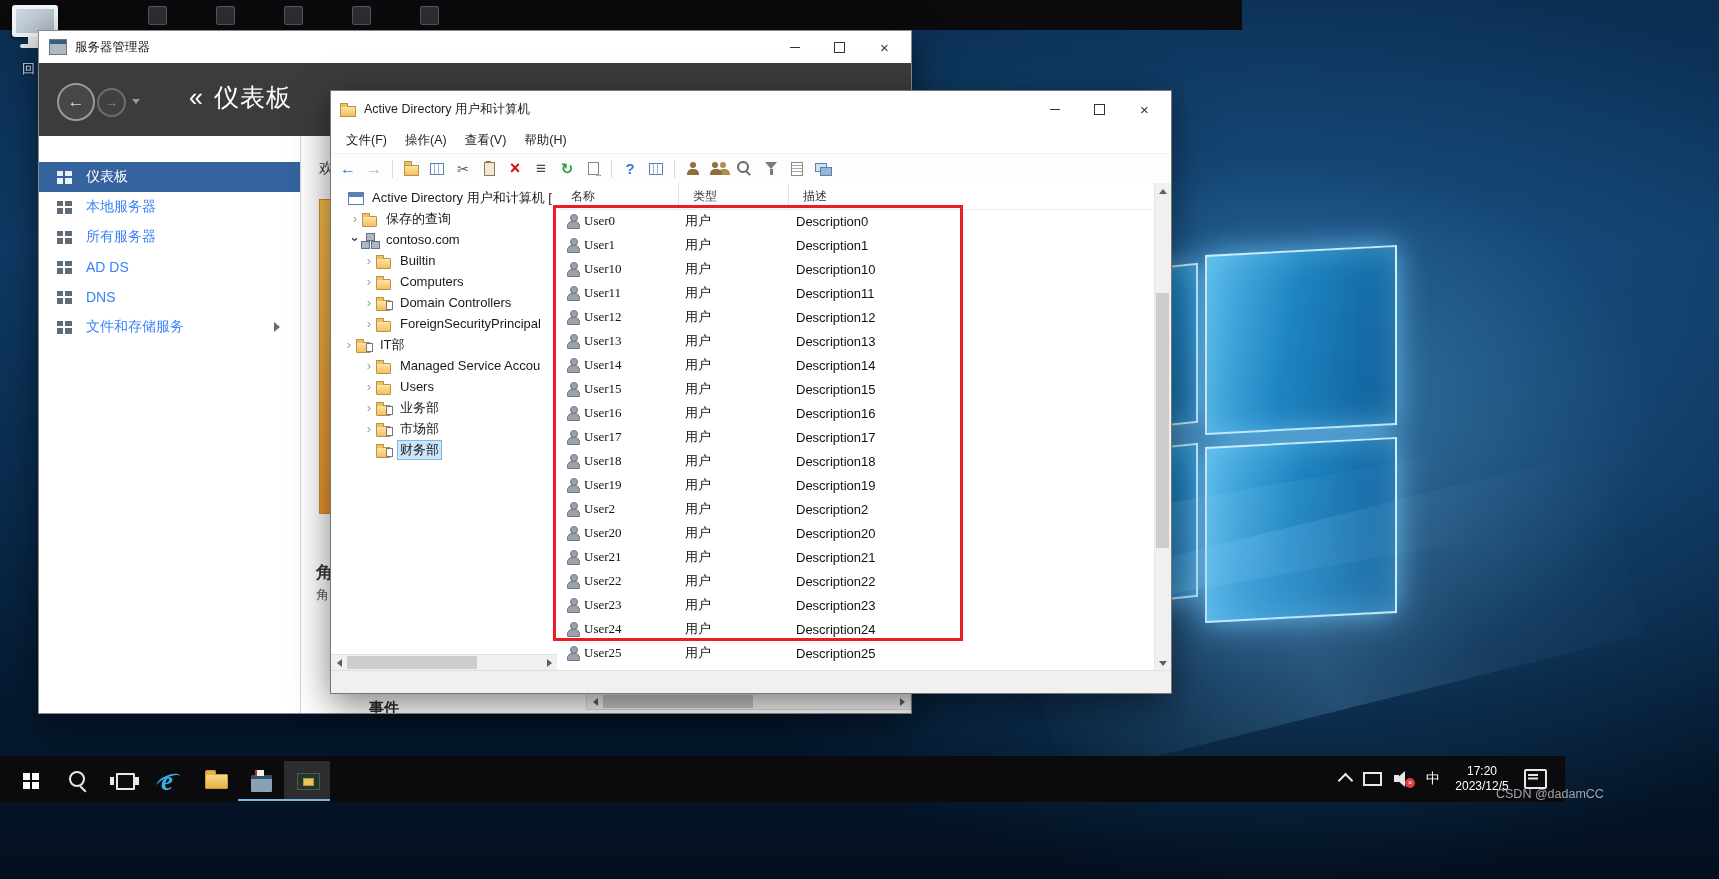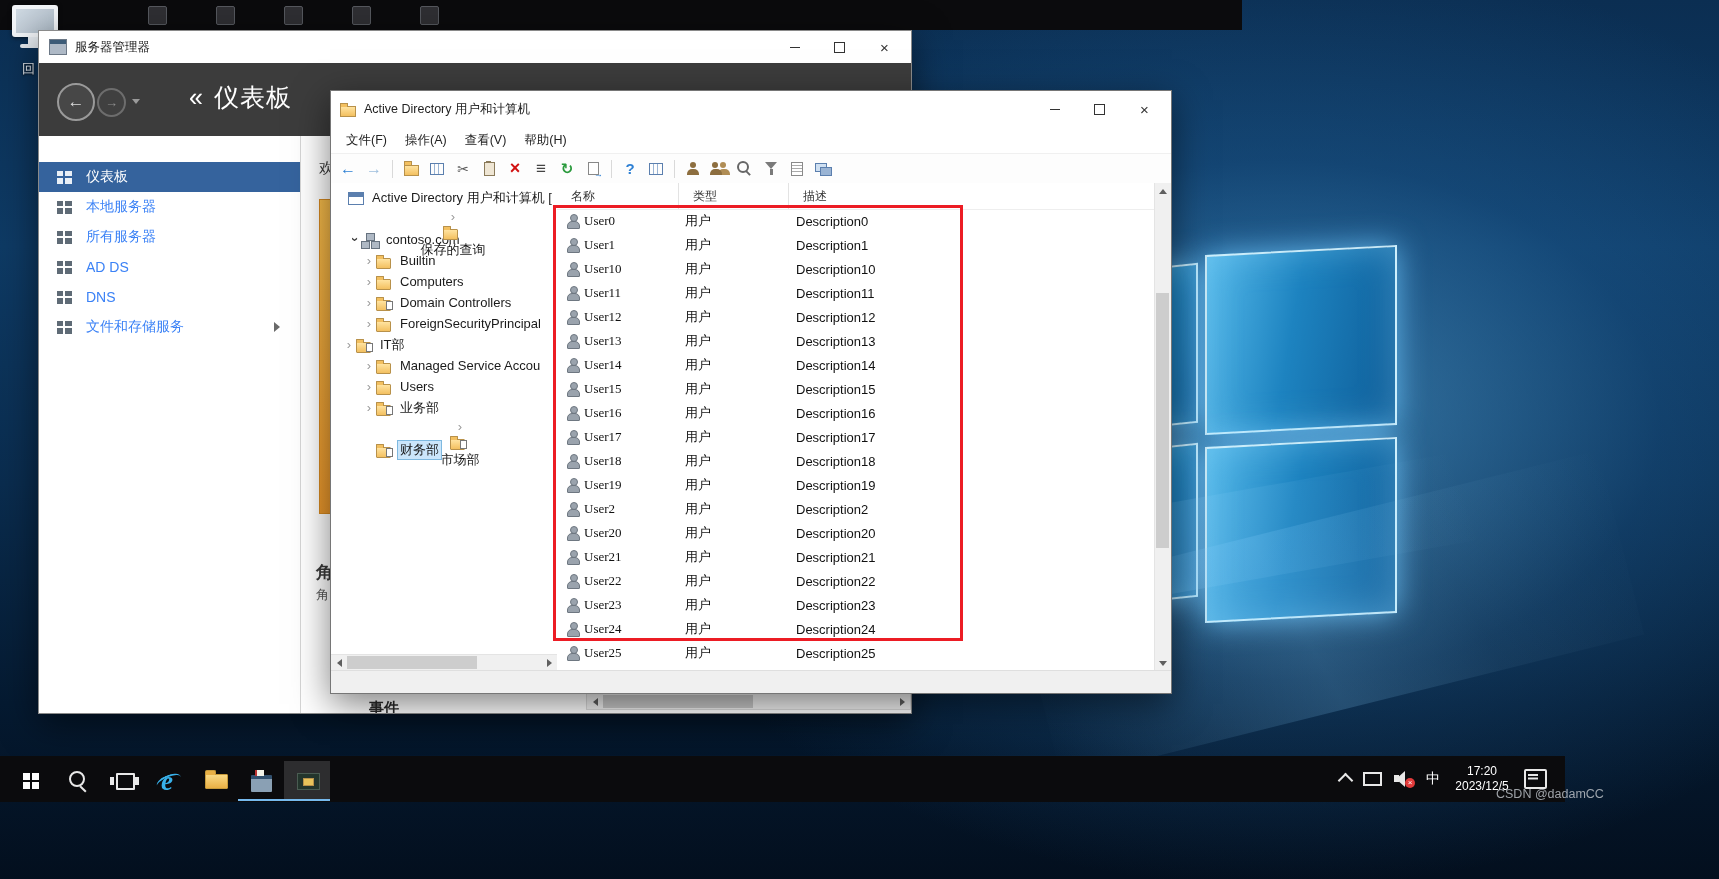--- a/index.html
+++ b/index.html
@@ -337,21 +337,21 @@
         <span class="tbi tk-computers"></span>
       </div>
     <div class="aduc-main">
       <div class="treepane">
         <div class="treerows">
             <div class="tree-row" style="padding-left: 4px;">
               <span class="chev none"></span>
               <span class="ico ico-root"></span>
               <span class="tlbl">Active Directory 用户和计算机 [</span>
             </div>
-            <div class="tree-row" style="padding-left: 18px; flex-direction: column;">
+            <div class="tree-row" style="padding-left: 18px;">
               <span class="chev collapsed"></span>
               <span class="ico ico-folder"></span>
               <span class="tlbl">保存的查询</span>
             </div>
             <div class="tree-row" style="padding-left: 18px;">
               <span class="chev expanded"></span>
               <span class="ico ico-domain">
                 <i></i>
               </span>
               <span class="tlbl">contoso.com</span>
@@ -395,21 +395,21 @@
               <span class="ico ico-folder"></span>
               <span class="tlbl">Users</span>
             </div>
             <div class="tree-row" style="padding-left: 32px;">
               <span class="chev collapsed"></span>
               <span class="ico ico-folder ico-ou">
                 <i></i>
               </span>
               <span class="tlbl">业务部</span>
             </div>
-            <div class="tree-row" style="padding-left: 32px; flex-direction: column;">
+            <div class="tree-row" style="padding-left: 32px;">
               <span class="chev collapsed"></span>
               <span class="ico ico-folder ico-ou">
                 <i></i>
               </span>
               <span class="tlbl">市场部</span>
             </div>
             <div class="tree-row tsel" style="padding-left: 32px;">
               <span class="chev none"></span>
               <span class="ico ico-folder ico-ou">
                 <i></i>

